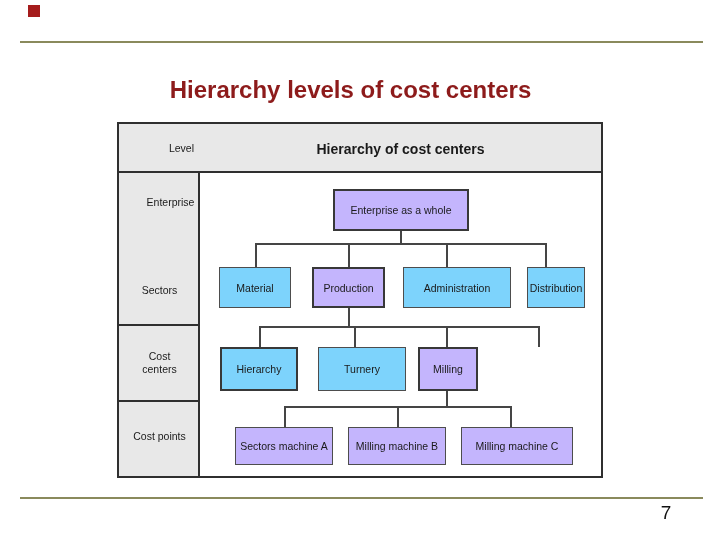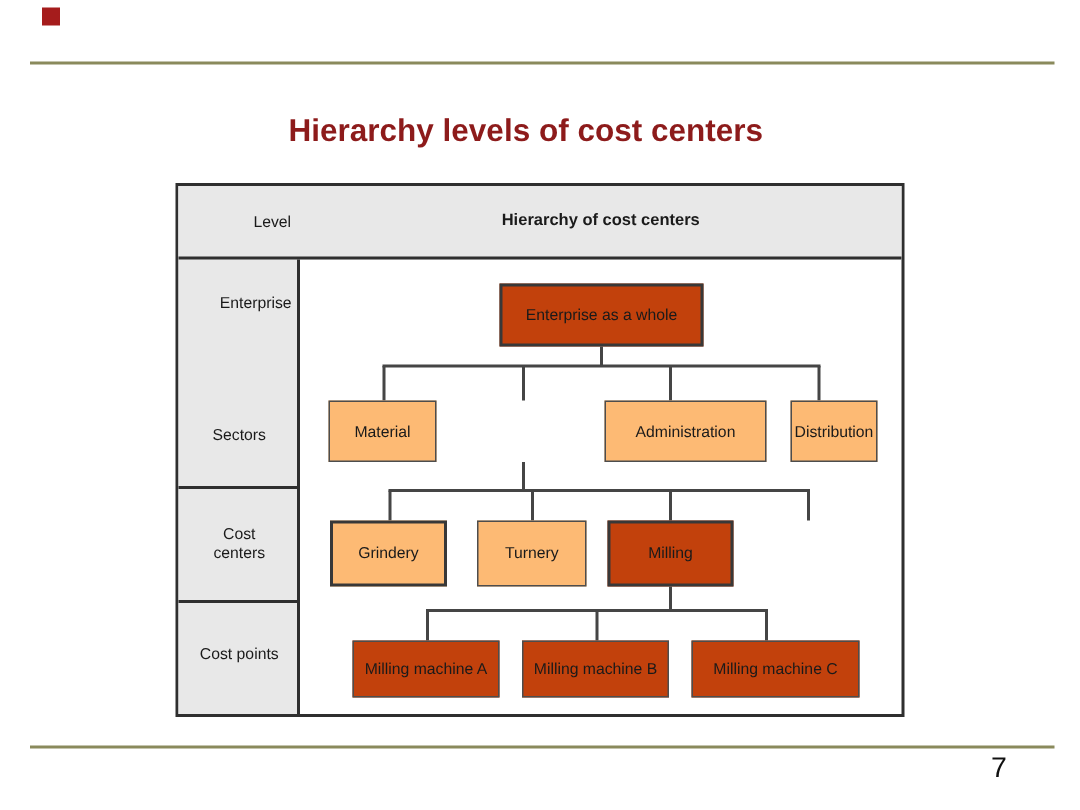--- a/index.html
+++ b/index.html
@@ -14,21 +14,21 @@
   .abs { position: absolute; }
 
   .accent-square { left: 28px; top: 5px; width: 12px; height: 12px; background: #a51c1c; }
   .rule { left: 20px; width: 683px; height: 2px; background: #8a8a5c; }
   .rule-top { top: 41px; }
   .rule-bottom { top: 497px; }
 
   .slide-title {
     left: 0; top: 76px; width: 701px;
     text-align: center;
-    font-size: 21px; font-weight: bold;
+    font-size: 24px; font-weight: bold;
     color: #8d1b1b;
     letter-spacing: 0px;
   }
 
   .page-number {
     left: 646px; top: 502px; width: 40px;
     text-align: center;
     font-size: 19px; color: #111;
   }
 
@@ -44,39 +44,39 @@
     border-right: 2px solid #2f2f2f;
   }
   .header-row {
     left: 0; top: 0; width: 482px; height: 49px;
     background: #e8e8e8;
     border-bottom: 2px solid #2f2f2f;
   }
   .header-title {
     left: 81px; top: 17px; width: 401px;
     text-align: center;
-    font-size: 11px; font-weight: bold; color: #1a1a1a;
+    font-size: 14px; font-weight: bold; color: #1a1a1a;
   }
   .rowlabel {
     width: 81px; text-align: center;
     font-size: 10.5px; color: #1a1a1a; line-height: 13px;
   }
   .divider { left: 0; width: 81px; height: 2px; background: #2f2f2f; }
 
   .node {
     position: absolute;
     display: flex; align-items: center; justify-content: center;
     text-align: center;
     font-size: 10.5px; color: #1a1a1a;
-    background: #fdba74;
+    background: #7dd3fc;
     border: 1px solid #4d4d4d;
     line-height: 12px;
     padding: 1px;
   }
-  .node.gray { background: #c2410c; }
+  .node.gray { background: #c4b5fd; }
   .node.strong { border: 2px solid #383838; }
 
   .conn { position: absolute; background: #454545; }
 </style>
 </head>
 <body>
 
 <div class="abs accent-square"></div>
 <div class="abs rule rule-top"></div>
 <div class="abs slide-title">Hierarchy levels of cost centers</div>
@@ -101,37 +101,38 @@
   <div class="node gray strong" style="left:214px;top:65px;width:136px;height:42px;">Enterprise as a whole</div>
 
   <div class="conn" style="left:281px;top:107px;width:2px;height:13px;"></div>
   <div class="conn" style="left:136px;top:119px;width:292px;height:2px;"></div>
   <div class="conn" style="left:136px;top:120px;width:2px;height:23px;"></div>
   <div class="conn" style="left:229px;top:120px;width:2px;height:23px;"></div>
   <div class="conn" style="left:327px;top:120px;width:2px;height:23px;"></div>
   <div class="conn" style="left:426px;top:120px;width:2px;height:23px;"></div>
 
   <div class="node" style="left:100px;top:143px;width:72px;height:41px;">Material</div>
+  <div class="node gray strong" style="left:193px;top:143px;width:73px;height:41px;">Production</div>
   <div class="node" style="left:284px;top:143px;width:108px;height:41px;">Administration</div>
   <div class="node" style="left:408px;top:143px;width:58px;height:41px;">Distribution</div>
 
   <div class="conn" style="left:229px;top:184px;width:2px;height:18px;"></div>
   <div class="conn" style="left:140px;top:202px;width:281px;height:2px;"></div>
   <div class="conn" style="left:140px;top:203px;width:2px;height:20px;"></div>
   <div class="conn" style="left:235px;top:203px;width:2px;height:20px;"></div>
   <div class="conn" style="left:327px;top:203px;width:2px;height:20px;"></div>
   <div class="conn" style="left:419px;top:203px;width:2px;height:20px;"></div>
 
-  <div class="node strong" style="left:101px;top:223px;width:78px;height:44px;">Grindery</div>
-  <div class="node" style="left:199px;top:223px;width:73px;height:44px;">Turnery</div>
-  <div class="node gray strong" style="left:286px;top:223px;width:84px;height:44px;">Milling</div>
+  <div class="node strong" style="left:101px;top:223px;width:78px;height:44px;">Hierarchy</div>
+  <div class="node" style="left:199px;top:223px;width:88px;height:44px;">Turnery</div>
+  <div class="node gray strong" style="left:299px;top:223px;width:60px;height:44px;">Milling</div>
 
   <div class="conn" style="left:327px;top:267px;width:2px;height:16px;"></div>
   <div class="conn" style="left:165px;top:282px;width:228px;height:2px;"></div>
   <div class="conn" style="left:165px;top:283px;width:2px;height:20px;"></div>
   <div class="conn" style="left:278px;top:283px;width:2px;height:20px;"></div>
   <div class="conn" style="left:391px;top:283px;width:2px;height:20px;"></div>
 
-  <div class="node gray" style="left:116px;top:303px;width:98px;height:38px;">Milling machine A</div>
+  <div class="node gray" style="left:116px;top:303px;width:98px;height:38px;">Sectors machine A</div>
   <div class="node gray" style="left:229px;top:303px;width:98px;height:38px;">Milling machine B</div>
   <div class="node gray" style="left:342px;top:303px;width:112px;height:38px;">Milling machine C</div>
 
 </div>
 
 </body></html>

